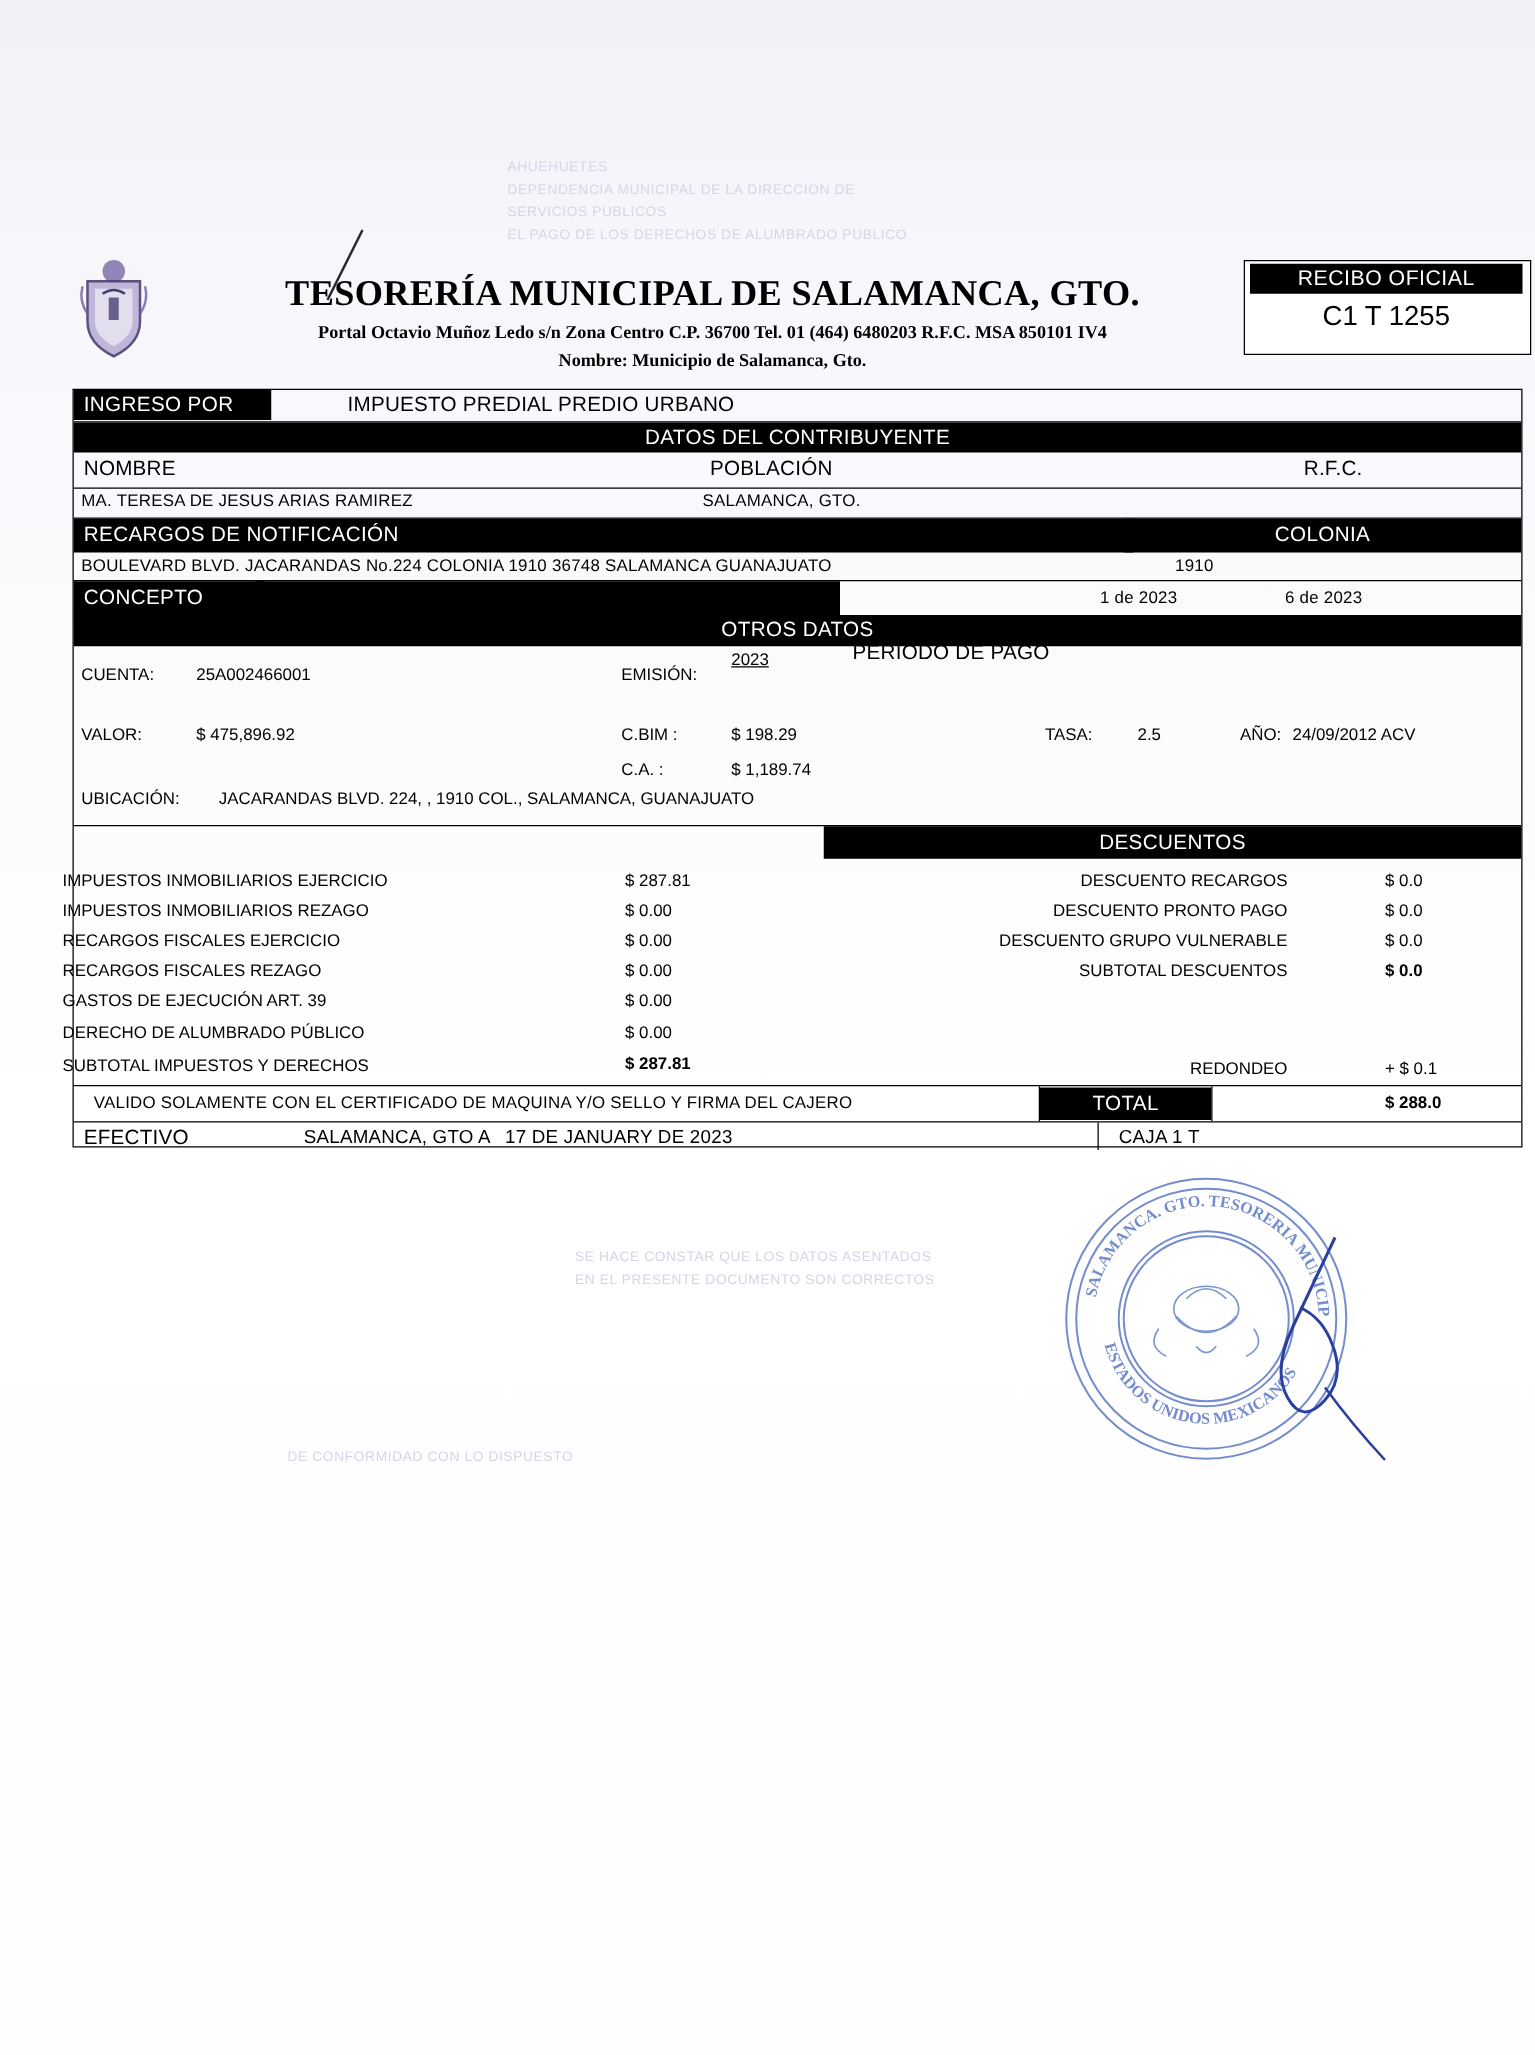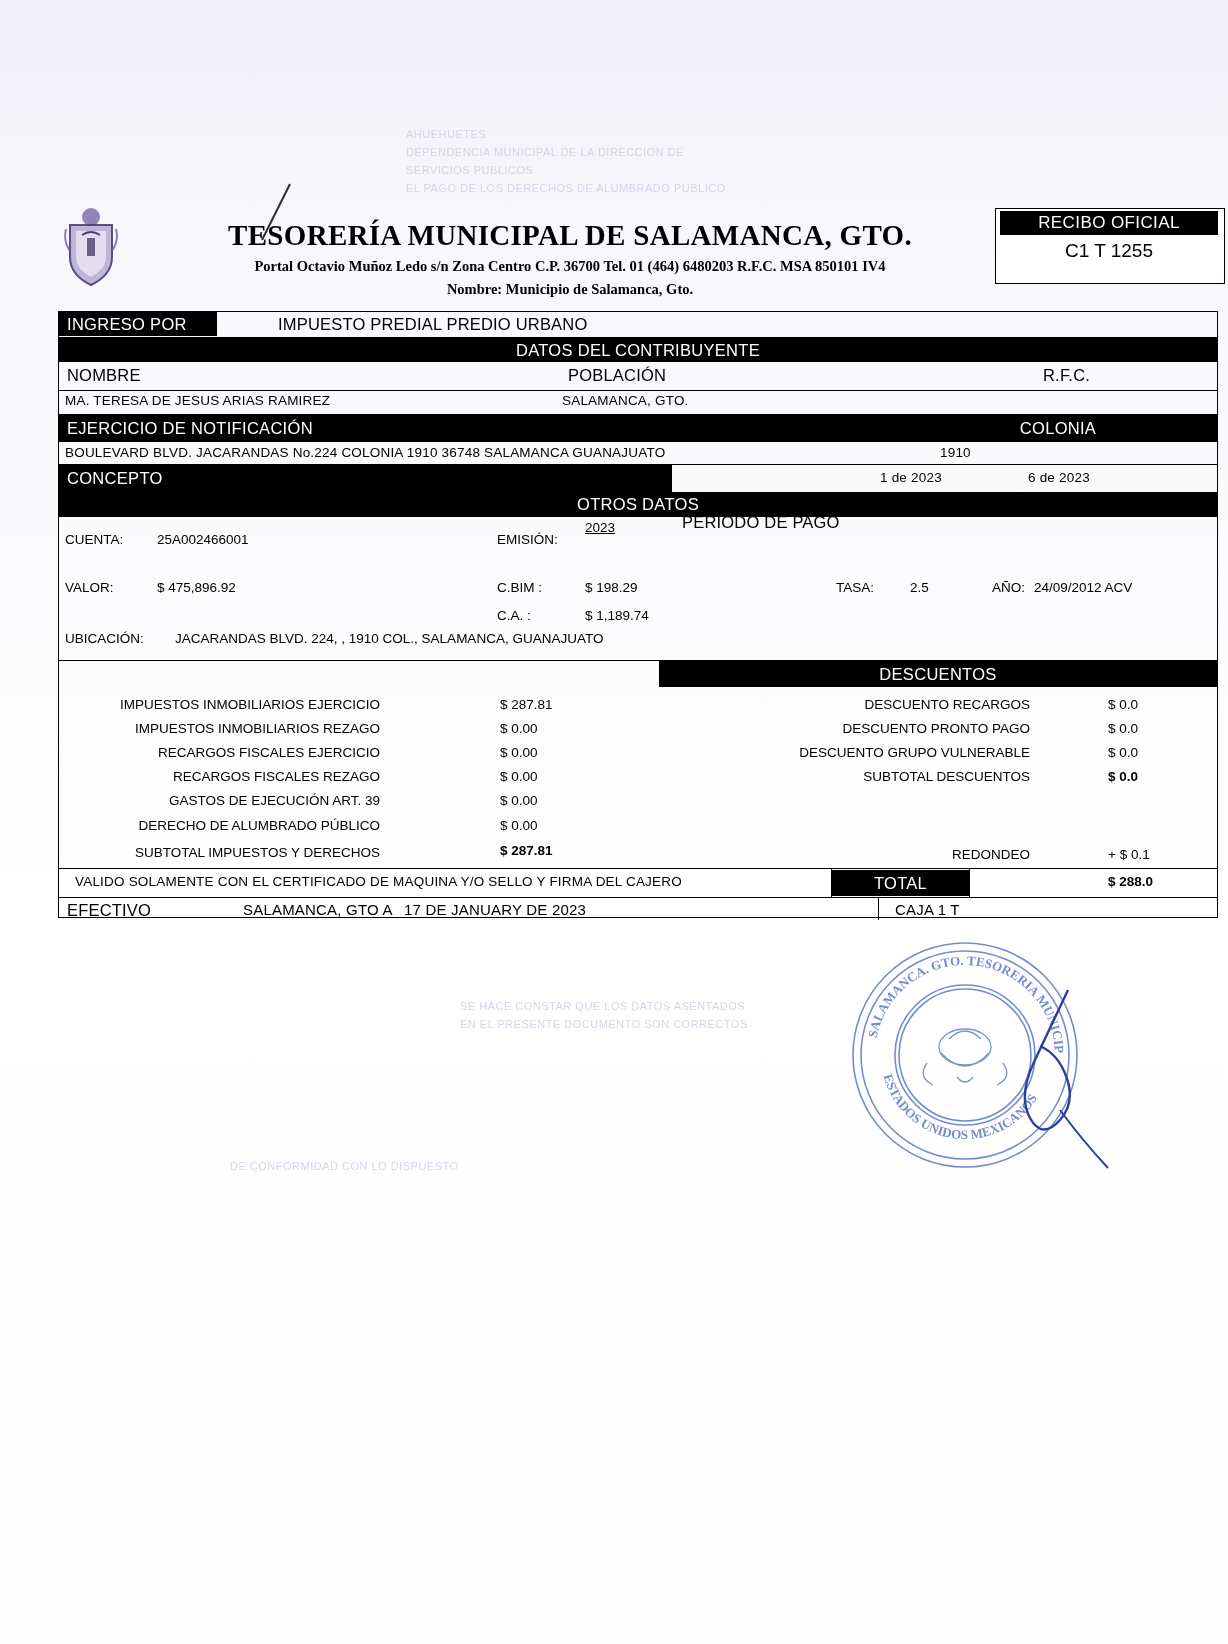--- a/index.html
+++ b/index.html
@@ -94,21 +94,21 @@
     font-size: 17px;
     text-align: center;
     line-height: 24px;
     letter-spacing: 0.4px;
   }
   .receipt-num {
     position: absolute;
     left: 1000px; top: 240px;
     width: 218px;
     text-align: center;
-    font-size: 19px;
+    font-size: 22px;
   }
 
   
   .frame {
     position: absolute;
     left: 58px; top: 311px;
     width: 1160px;
     height: 607px;
     border: 1.3px solid #000;
     box-sizing: border-box;
@@ -141,21 +141,21 @@
   
   .od-lbl {
     position: absolute;
     font-size: 13.5px;
   }
 
   
   .it-label {
     position: absolute;
     font-size: 13.5px;
-    text-align: right;
+    text-align: left;
     width: 330px;
   }
   .it-amount {
     position: absolute;
     font-size: 13.5px;
     text-align: left;
     width: 130px;
   }
   .bold { font-weight: bold; }
 
@@ -234,21 +234,21 @@
   <div class="lbl" style="left:67px; top:366px;">NOMBRE</div>
   <div class="lbl" style="left:568px; top:366px;">POBLACIÓN</div>
   <div class="lbl" style="left:1043px; top:366px;">R.F.C.</div>
   <div class="hline" style="left:59px; top:390px; width:1158px;"></div>
 
   <div class="val" style="left:65px; top:393px;">MA. TERESA DE JESUS ARIAS RAMIREZ</div>
   <div class="val" style="left:562px; top:393px;">SALAMANCA, GTO.</div>
   <div class="val" style="left:1043px; top:393px;"></div>
   <div class="hline" style="left:59px; top:414px; width:1158px;"></div>
 
-  <div class="blackbar" style="left:59px; top:415px; width:840px; height:27px; padding-left:8px;">EJERCICIO DE NOTIFICACIÓN</div>
+  <div class="blackbar" style="left:59px; top:415px; width:840px; height:27px; padding-left:8px;">RECARGOS DE NOTIFICACIÓN</div>
   <div class="blackbar center" style="left:899px; top:415px; width:318px; height:27px;">COLONIA</div>
 
   <div class="val" style="left:65px; top:445px;">BOULEVARD BLVD. JACARANDAS No.224   COLONIA 1910 36748 SALAMANCA GUANAJUATO</div>
   <div class="val" style="left:940px; top:445px;">1910</div>
   <div class="hline" style="left:59px; top:464px; width:1158px;"></div>
 
   <div class="blackbar" style="left:59px; top:465px; width:145px; height:27px; padding-left:8px;">CONCEPTO</div>
   <div class="blackbar" style="left:204px; top:465px; width:468px; height:27px;"></div>
   <div class="lbl" style="left:682px; top:469px;margin-top:44px;">PERIODO DE PAGO</div>
   <div class="val" style="left:880px; top:470px;">1 de 2023</div>

